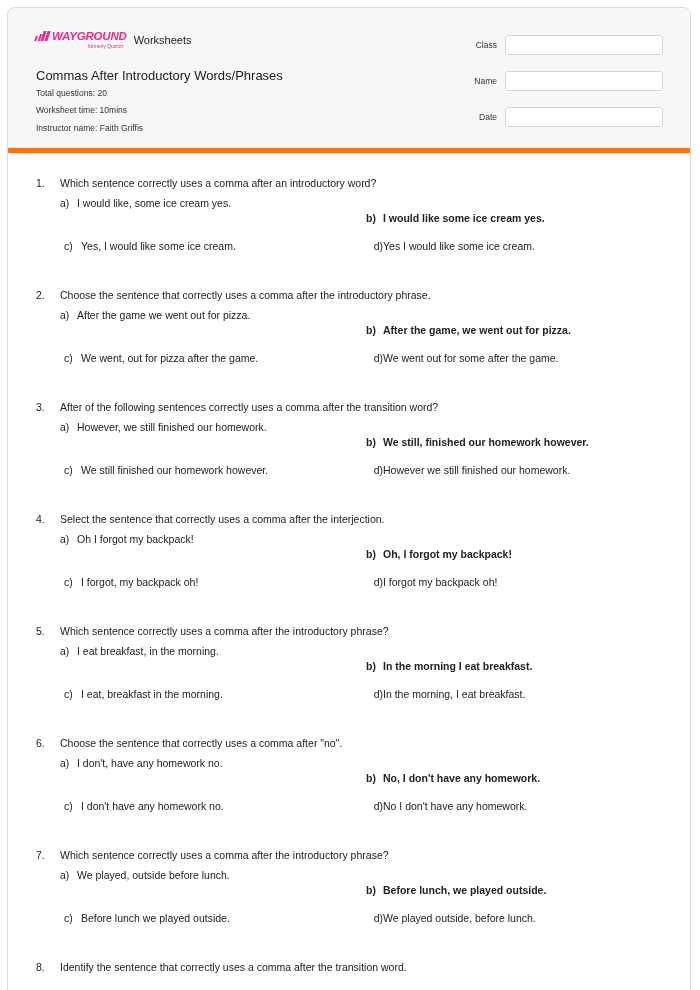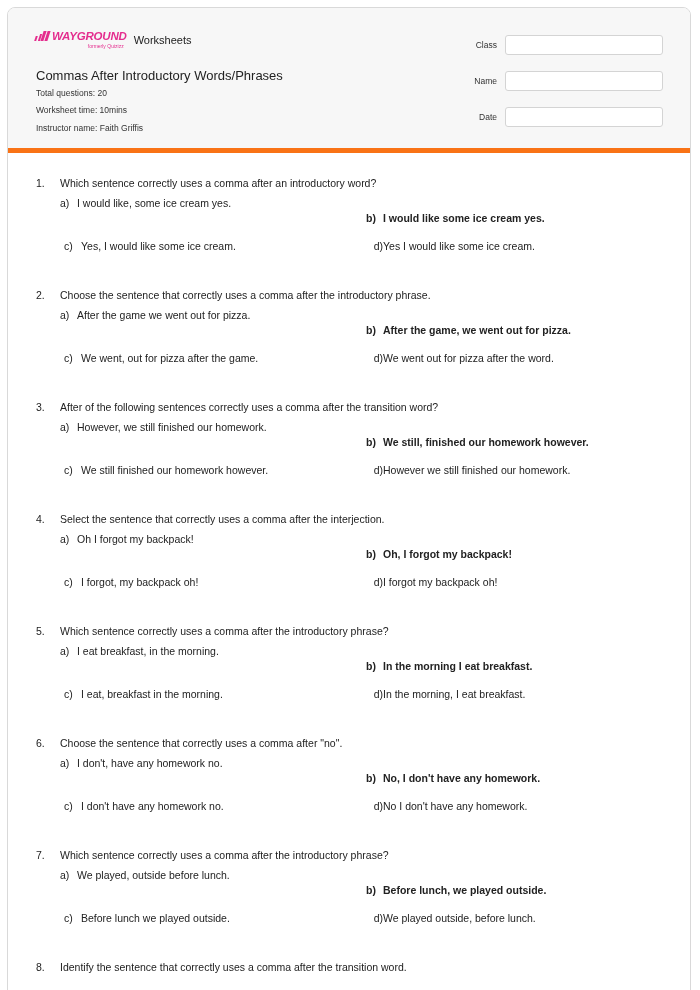--- a/index.html
+++ b/index.html
@@ -228,21 +228,21 @@
     </div>
 
     <div class="question">
       <div class="q-line">
         <span class="q-num">2.</span>
         <span class="q-text">Choose the sentence that correctly uses a comma after the introductory phrase.</span>
       </div>
       <div class="opt a"><span class="letter">a)</span><span>After the game we went out for pizza.</span></div>
       <div class="opt b"><span class="letter">b)</span><span>After the game, we went out for pizza.</span></div>
       <div class="opt c"><span class="letter">c)</span><span>We went, out for pizza after the game.</span></div>
-      <div class="opt d"><span class="letter">d)</span><span>We went out for pizza after the word.</span></div>
+      <div class="opt d"><span class="letter">d)</span><span>We went out for some after the game.</span></div>
     </div>
 
     <div class="question">
       <div class="q-line">
         <span class="q-num">3.</span>
         <span class="q-text">After of the following sentences correctly uses a comma after the transition word?</span>
       </div>
       <div class="opt a"><span class="letter">a)</span><span>However, we still finished our homework.</span></div>
       <div class="opt b"><span class="letter">b)</span><span>We still, finished our homework however.</span></div>
       <div class="opt c"><span class="letter">c)</span><span>We still finished our homework however.</span></div>

